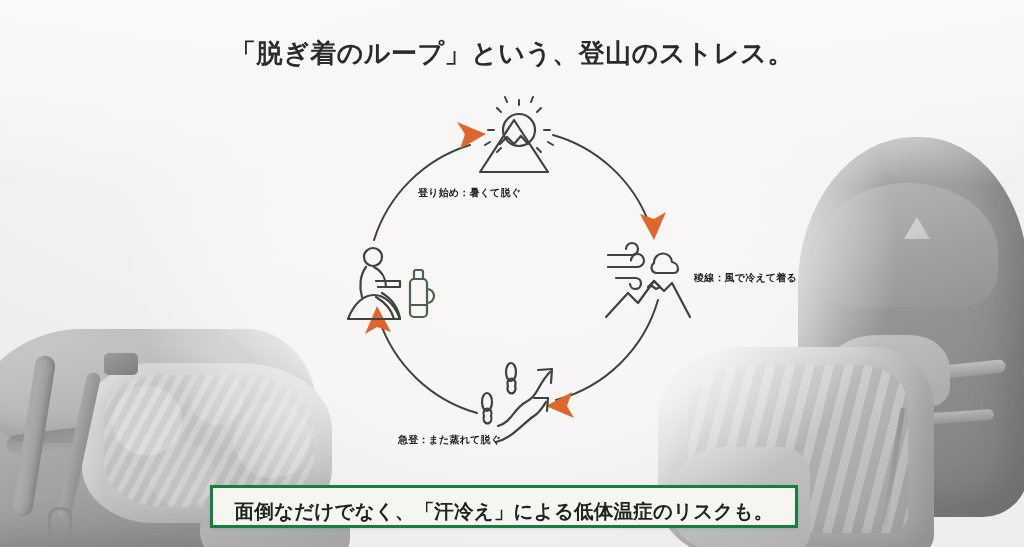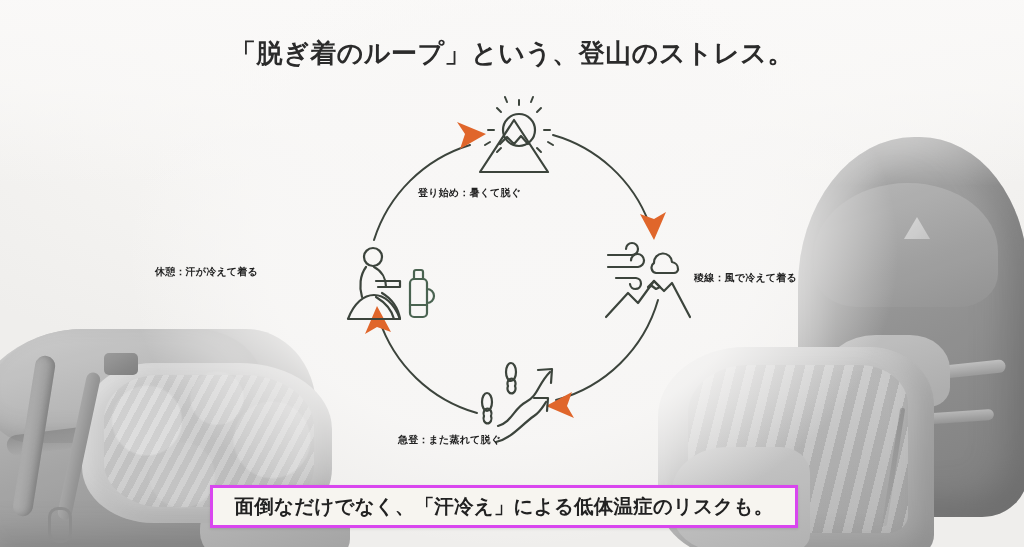--- a/index.html
+++ b/index.html
@@ -264,24 +264,24 @@
   .cyc-label.bottom { left: 398px; top: 433px; }
   .cyc-label.left   { left: 155px; top: 265px; }
 
   .caption-box {
     position: absolute;
     left: 210px;
     top: 485px;
     width: 588px;
     height: 43px;
     box-sizing: border-box;
-    border: 3px solid #d946ef;
+    border: 3px solid #15803d;
     background: #f7f5f0;
     display: flex;
-    align-items: center;
+    align-items: flex-end;
     justify-content: center;
     box-shadow: 0 1px 3px rgba(0,0,0,.1);
   }
   .caption-text {
     font-size: 19.5px;
     font-weight: 700;
     color: #222222;
     white-space: nowrap;
     letter-spacing: .2px;
   }
@@ -416,20 +416,19 @@
               <line x1="62" y1="60" x2="79" y2="60"></line>
             </g>
           </g>
         </g>
       </svg>
     </div>
 
     <div class="cyc-label top">登り始め：暑くて脱ぐ</div>
     <div class="cyc-label right">稜線：風で冷えて着る</div>
     <div class="cyc-label bottom">急登：また蒸れて脱ぐ</div>
-    <div class="cyc-label left">休憩：汗が冷えて着る</div>
 
     <div class="caption-box">
       <span class="caption-text">面倒なだけでなく、「汗冷え」による低体温症のリスクも。</span>
     </div>
 
   </div>
 </div>
 
 </body></html>

